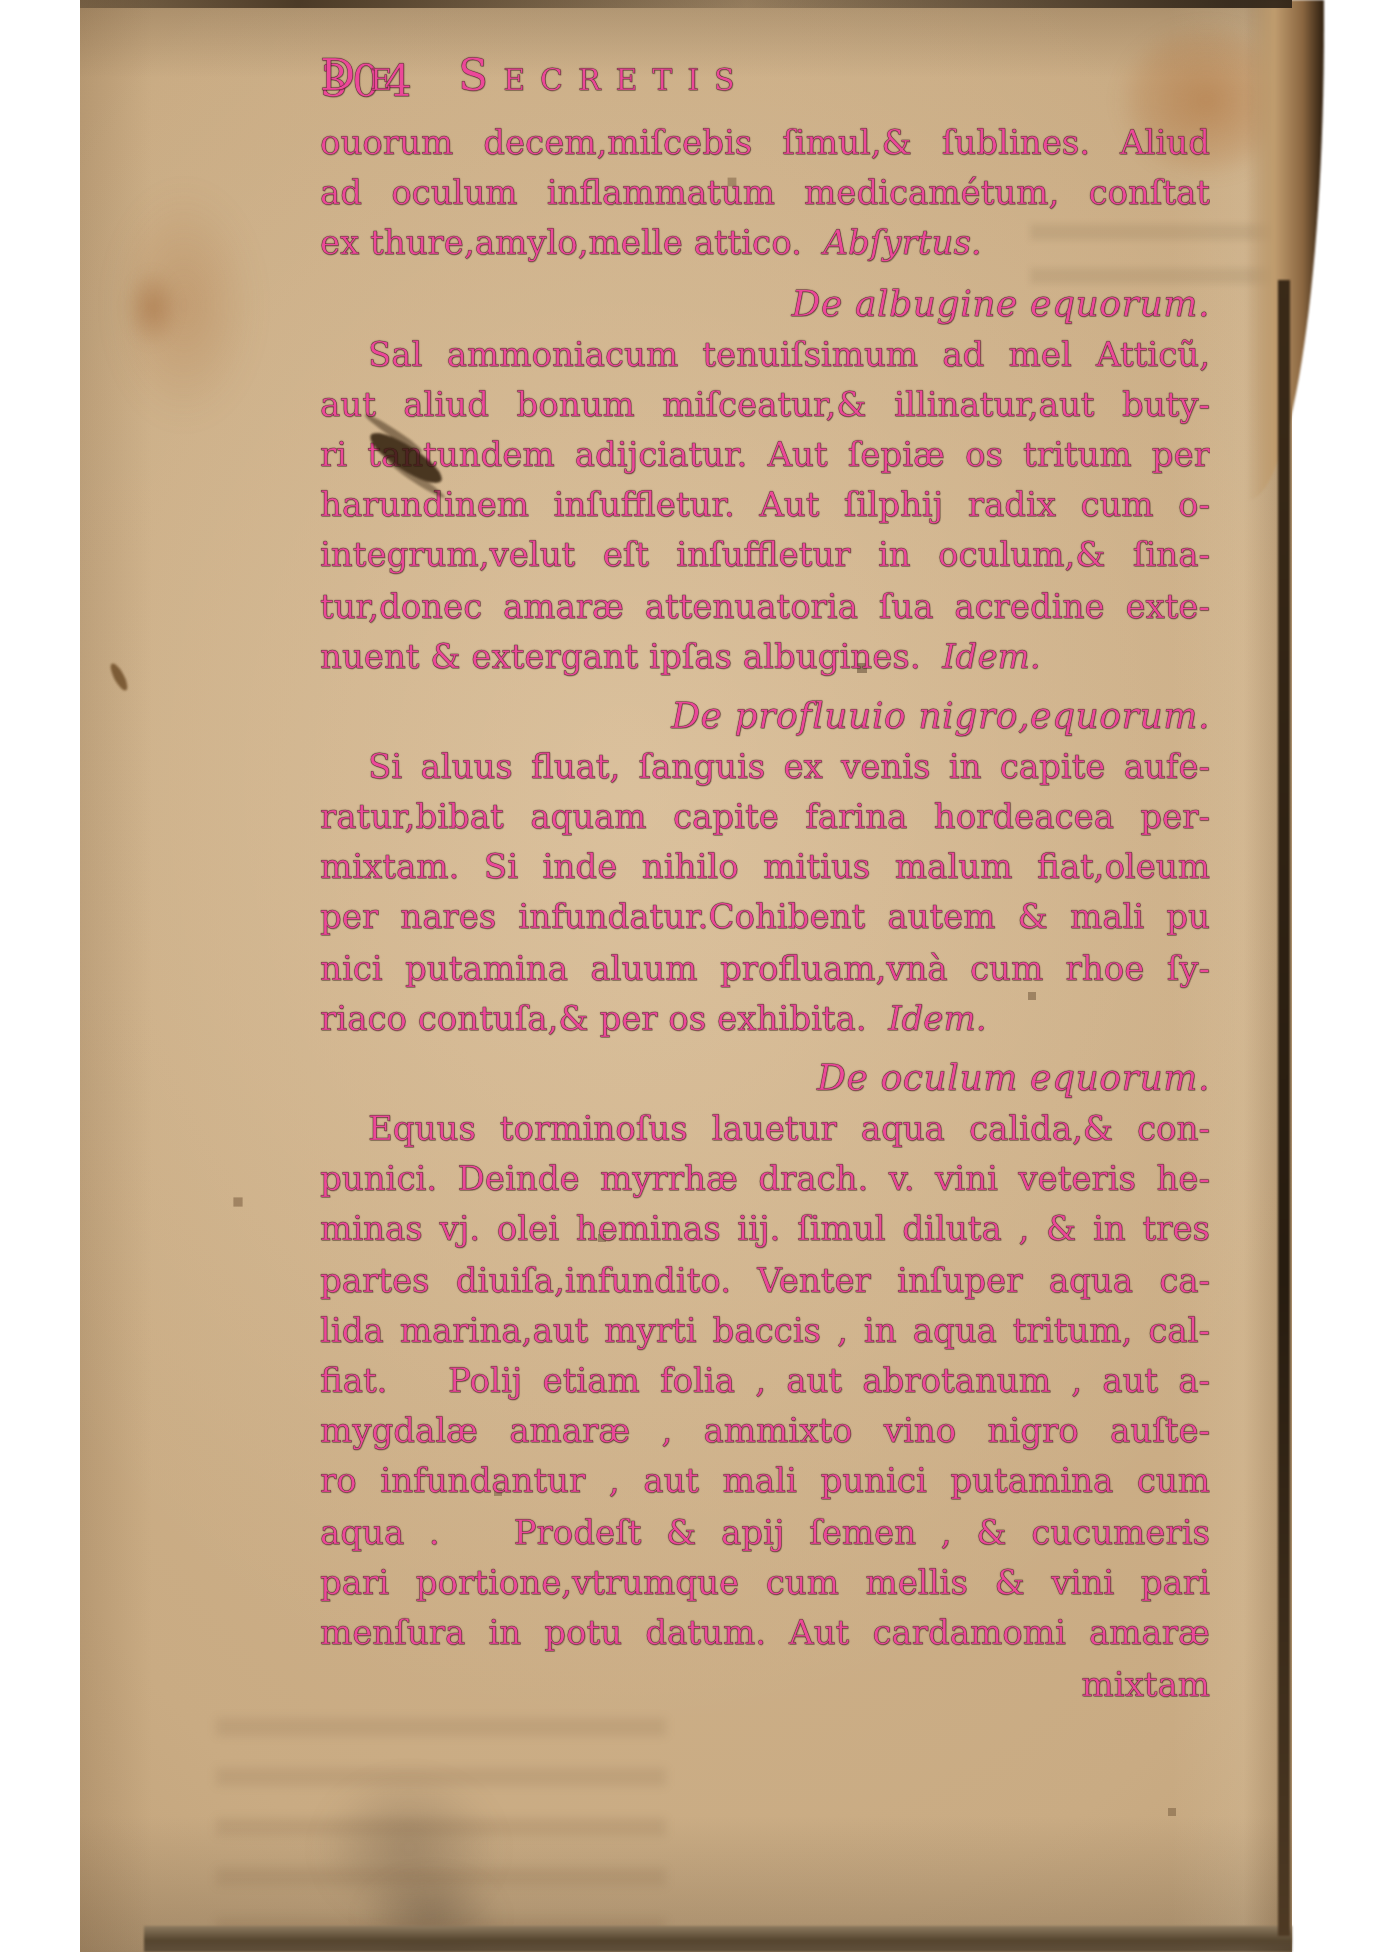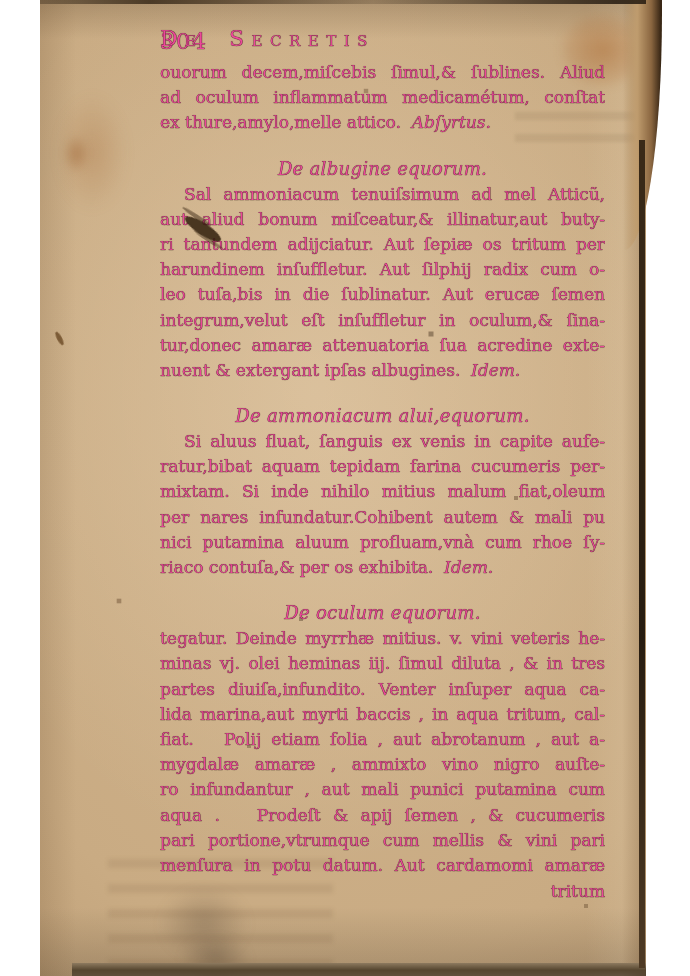--- a/index.html
+++ b/index.html
@@ -67,22 +67,22 @@
     text-shadow:0 0 .7px rgba(38,27,15,.8), .4px .4px 0 rgba(38,27,15,.22);
     -webkit-text-stroke:.25px rgba(40,28,14,.55);}
   .header-row{position:relative;height:34px;}
   .page-number{position:absolute;left:0;top:3px;font-size:22px;letter-spacing:2px;}
   .running-title{position:absolute;left:0;right:0;top:0;text-align:left;
     font-variant:small-caps;font-size:22px;letter-spacing:.34em;word-spacing:.5em;}
   .line{height:25.2px;line-height:25.2px;font-size:17px;
     text-align:justify;text-align-last:justify;overflow:hidden;}
   .line.end{text-align-last:left;}
   .line.indent{text-indent:24px;}
-  .heading{height:26px;line-height:26px;margin-top:20px;font-size:18px;
-    font-style:italic;text-align:center;letter-spacing:.3px;}
+  .heading{height:26px;line-height:26px;margin-top:4px;font-size:18px;
+    font-style:italic;text-align:right;letter-spacing:.3px;}
   .catchword{height:26px;line-height:26px;font-size:17px;text-align:right;}
   .it{font-style:italic;}
 </style>
 </head>
 <body>
 
 <div class="scan">
   <div class="paper"></div>
 
   <div class="stain-tl"></div>
@@ -111,45 +111,45 @@
           <div class="line"><span>ouorum decem,miſcebis ſimul,&amp; ſublines. Aliud</span></div>
           <div class="line"><span>ad oculum inflammatum medicamétum, conſtat</span></div>
           <div class="line end"><span>ex thure,amylo,melle attico.&nbsp; </span><span class="it">Abſyrtus.</span></div>
         </div>
         <div class="heading">De albugine equorum.</div>
         <div class="para">
           <div class="line indent"><span>Sal ammoniacum tenuiſsimum ad mel Atticũ,</span></div>
           <div class="line"><span>aut aliud bonum miſceatur,&amp; illinatur,aut buty-</span></div>
           <div class="line"><span>ri tantundem adijciatur. Aut ſepiæ os tritum per</span></div>
           <div class="line"><span>harundinem inſuffletur. Aut ſilphij radix cum o-</span></div>
-          <div class="line"><span>leo tuſa,bis in die ſublinatur. Aut erucæ ſemen</span></div>
           <div class="line"><span>integrum,velut eſt inſuffletur in oculum,&amp; ſina-</span></div>
           <div class="line"><span>tur,donec amaræ attenuatoria ſua acredine exte-</span></div>
           <div class="line end"><span>nuent &amp; extergant ipſas albugines.&nbsp; </span><span class="it">Idem.</span></div>
         </div>
-        <div class="heading">De ammoniacum alui,equorum.</div>
+        <div class="heading">De profluuio nigro,equorum.</div>
         <div class="para">
           <div class="line indent"><span>Si aluus fluat, ſanguis ex venis in capite aufe-</span></div>
-          <div class="line"><span>ratur,bibat aquam tepidam farina cucumeris per-</span></div>
+          <div class="line"><span>ratur,bibat aquam capite farina hordeacea per-</span></div>
           <div class="line"><span>mixtam. Si inde nihilo mitius malum fiat,oleum</span></div>
           <div class="line"><span>per nares infundatur.Cohibent autem &amp; mali pu</span></div>
           <div class="line"><span>nici putamina aluum profluam,vnà cum rhoe ſy-</span></div>
           <div class="line end"><span>riaco contuſa,&amp; per os exhibita.&nbsp; </span><span class="it">Idem.</span></div>
         </div>
         <div class="heading">De oculum equorum.</div>
         <div class="para">
-          <div class="line"><span>tegatur. Deinde myrrhæ mitius. v. vini veteris he-</span></div>
+          <div class="line indent"><span>Equus torminoſus lauetur aqua calida,&amp; con-</span></div>
+          <div class="line"><span>punici. Deinde myrrhæ drach. v. vini veteris he-</span></div>
           <div class="line"><span>minas vj. olei heminas iij. ſimul diluta , &amp; in tres</span></div>
           <div class="line"><span>partes diuiſa,infundito. Venter inſuper aqua ca-</span></div>
           <div class="line"><span>lida marina,aut myrti baccis , in aqua tritum, cal-</span></div>
           <div class="line"><span>fiat.&nbsp;&nbsp; Polij etiam folia , aut abrotanum , aut a-</span></div>
           <div class="line"><span>mygdalæ amaræ , ammixto vino nigro auſte-</span></div>
           <div class="line"><span>ro infundantur , aut mali punici putamina cum</span></div>
           <div class="line"><span>aqua .&nbsp;&nbsp; Prodeſt &amp; apij ſemen , &amp; cucumeris</span></div>
           <div class="line"><span>pari portione,vtrumque cum mellis &amp; vini pari</span></div>
           <div class="line"><span>menſura in potu datum. Aut cardamomi amaræ</span></div>
         </div>
       </div>
-    <div class="catchword">tritum</div>
+    <div class="catchword">mixtam</div>
   </div>
 
   <div class="inkblot"></div>
 </div>
 
 </body></html>

